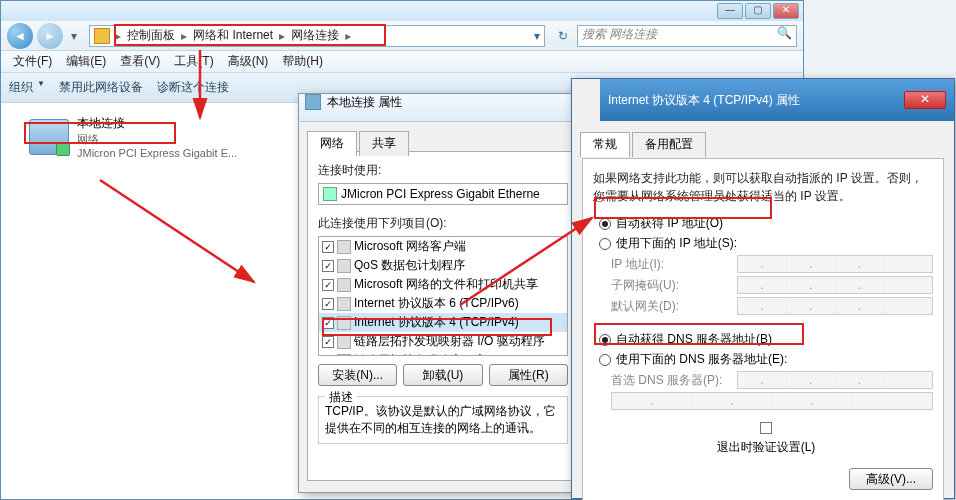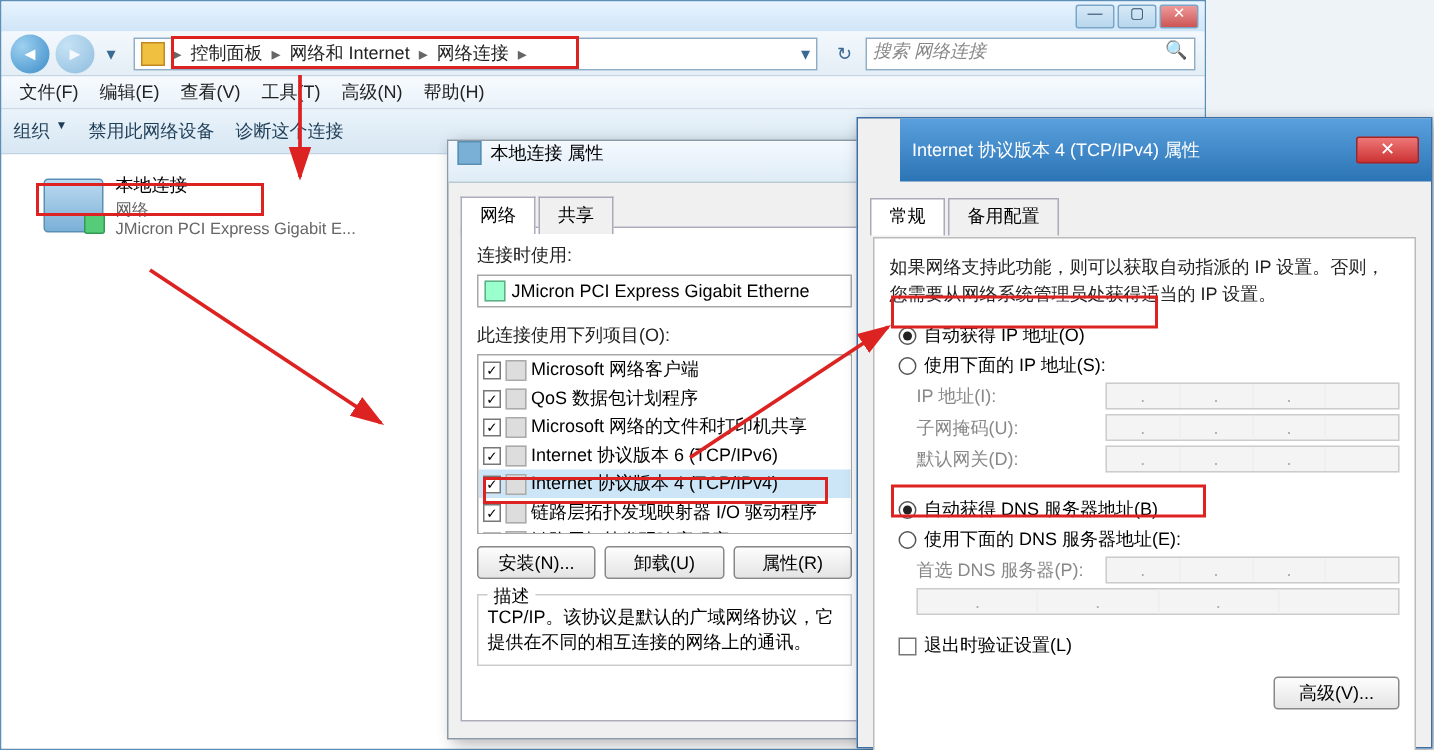--- a/index.html
+++ b/index.html
@@ -65,21 +65,21 @@
 .intro { color:#222; line-height:1.5; margin-bottom:10px; }
 .radio-row { display:flex; align-items:center; gap:5px; margin:3px 0 3px 6px; }
 .radio { width:12px; height:12px; border:1px solid #555; border-radius:50%; background:#fff; display:inline-flex; align-items:center; justify-content:center; flex-shrink:0; }
 .radio.on::after { content:""; width:6px; height:6px; background:#222; border-radius:50%; }
 .field-row { display:flex; align-items:center; margin:3px 0 3px 18px; gap:6px; }
 .field-label { width:120px; color:#888; }
 .ip-input { flex:1; height:18px; border:1px solid #ccc; background:#f4f4f4; display:flex; }
 .ip-input span { flex:1; text-align:center; color:#aaa; border-right:1px solid #eee; line-height:16px; }
 .ip-input span:last-child { border-right:none; }
 .footer2 { display:flex; justify-content:flex-end; gap:6px; padding: 6px 10px; }
-.checkbox-row { display:flex; align-items:center; gap:5px; margin-left:6px; margin-top:12px; }
+.checkbox-row { display:flex; align-items:center; gap:5px; margin-left:6px; margin-top:12px;flex-direction:column; }
 .adv-row { display:flex; justify-content:flex-end; margin-top:12px; }
 .adv-row .btn { flex:0 0 84px; }
 
 
 .hl { position:absolute; border:2px solid #d22; pointer-events:none; }
 .arrow { position:absolute; pointer-events:none; }
 </style>
 </head>
 <body>
 

